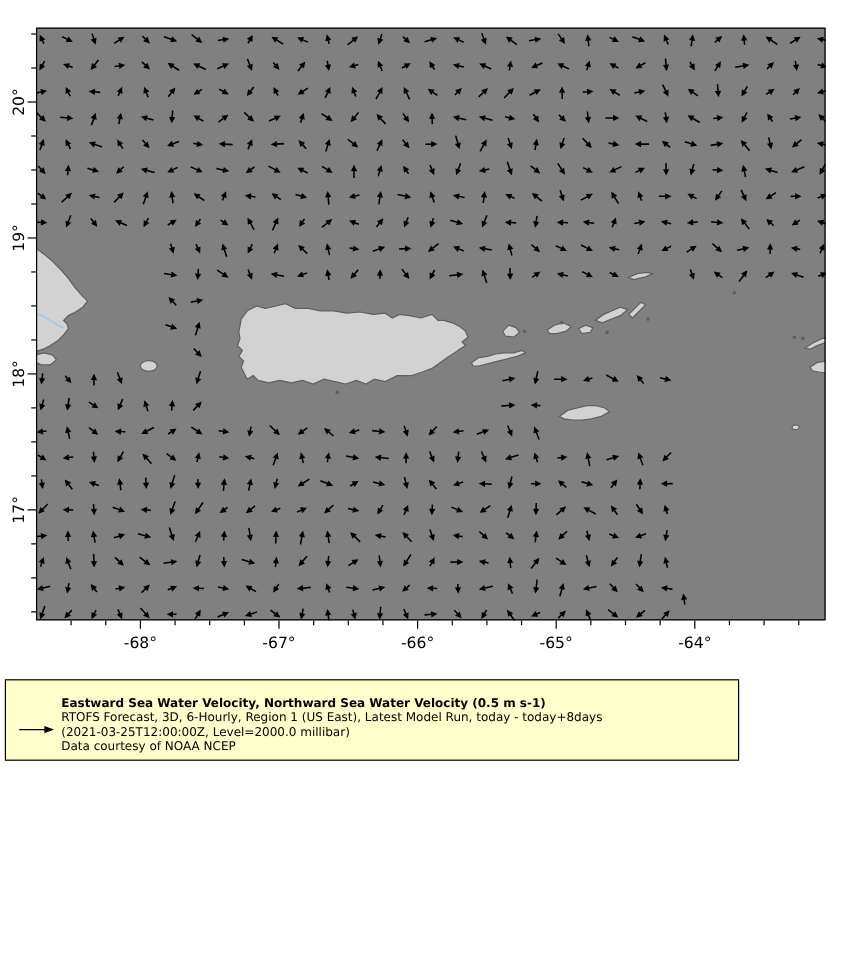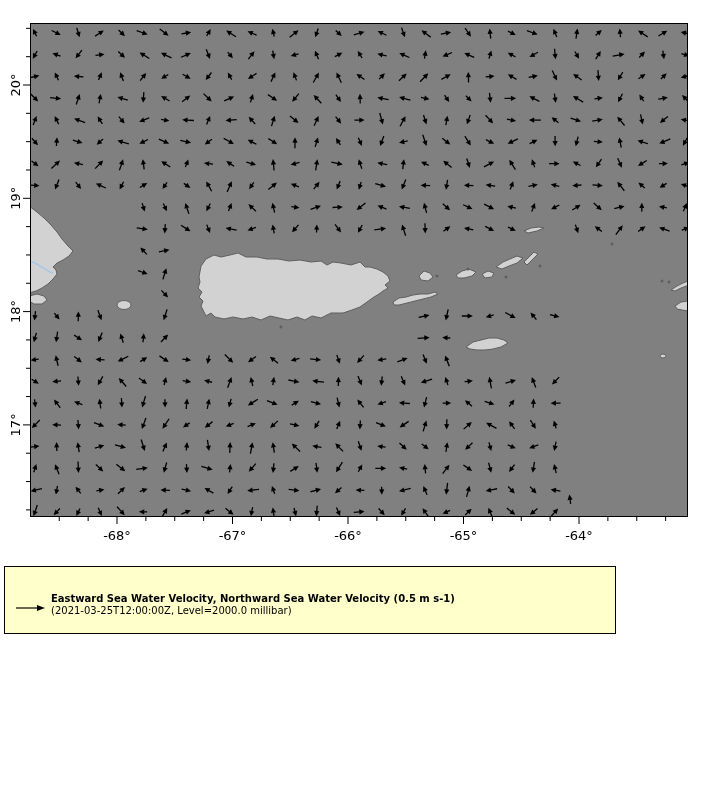--- a/index.html
+++ b/index.html
@@ -2189,17 +2189,19 @@
       </g>
   </svg>
 
   <div class="legend" style="background: rgb(255, 255, 204); border-color: rgb(0, 0, 0);">
     <svg class="legend-arrow" width="32" height="10">
       <line x1="1" y1="5" x2="23" y2="5" stroke="#000" stroke-width="1.2"></line>
       <polygon points="30,5 22,2 22,8" fill="#000"></polygon>
     </svg>
     <div class="legend-text">
       <div class="legend-title">Eastward Sea Water Velocity, Northward Sea Water Velocity (0.5 m s-1)</div>
+      <div>RTOFS Forecast, 3D, 6-Hourly, Region 1 (US East), Latest Model Run, today - today+8days</div>
       <div>(2021-03-25T12:00:00Z, Level=2000.0 millibar)</div>
+      <div>Data courtesy of NOAA NCEP</div>
     </div>
   </div>
 
 </div>
 
 </body></html>

